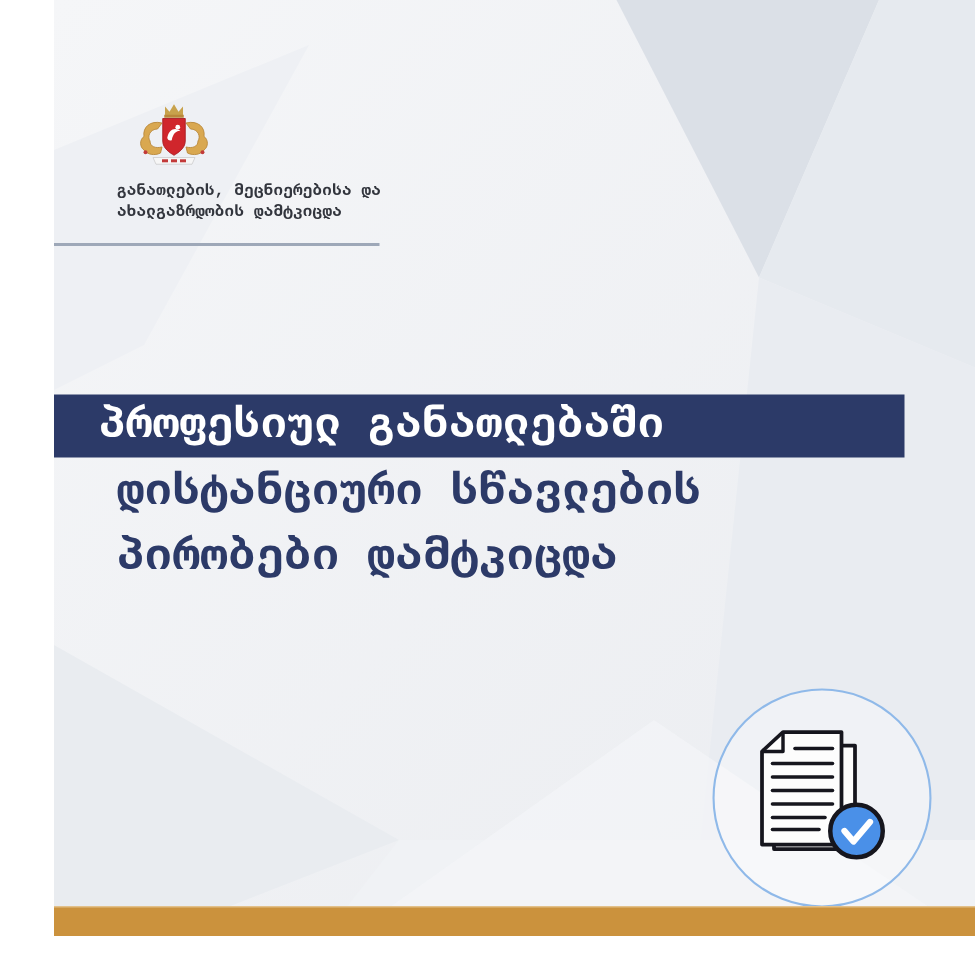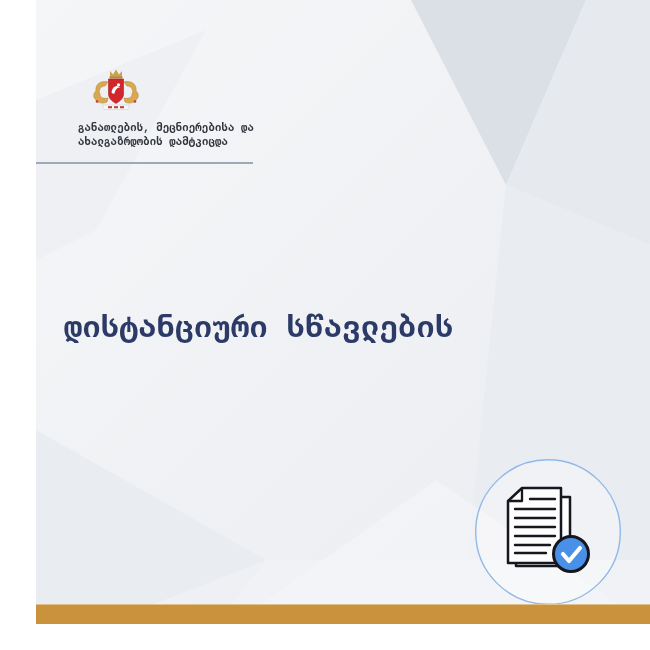--- a/index.html
+++ b/index.html
@@ -30,21 +30,21 @@
   .band{
     position:absolute;left:0;top:263px;width:567px;height:42px;
     background:var(--navy,#2c3a68);
   }
   .band-text{
     position:absolute;left:30px;top:0;height:42px;line-height:42px;
     font-size:29px;font-weight:bold;color:var(--band-text,#ffffff);
     letter-spacing:0.5px;white-space:nowrap;
   }
   .headline-body{
-    position:absolute;left:28px;top:308px;
+    position:absolute;left:42px;top:308px;
     font-size:30px;line-height:43px;font-weight:bold;
     color:var(--navy,#2c3a68);letter-spacing:0.5px;white-space:nowrap;
   }
 
   
   .doc-badge{position:absolute;left:438px;top:458px;width:148px;height:148px;}
 
   
   .gold-bar{
     position:absolute;left:0;bottom:0;width:650px;height:20px;
@@ -97,22 +97,26 @@
     <rect x="38" y="38.2" width="4" height="2" fill="#c23a3a"></rect>
   </svg>
 
   <div class="ministry">
     <div>განათლების, მეცნიერებისა და</div>
     <div>ახალგაზრდობის დამტკიცდა</div>
   </div>
 
   <div class="divider"></div>
 
+  <div class="band">
+    <div class="band-text">პროფესიულ განათლებაში</div>
+  </div>
   <div class="headline-body">
     <div>დისტანციური სწავლების</div>
+    <div>პირობები დამტკიცდა</div>
   </div>
 
   <svg class="doc-badge" viewBox="0 0 148 148" aria-hidden="true">
     <circle cx="74" cy="74" r="72.3" fill="rgba(255,255,255,0.35)" stroke="#8fb9e9" stroke-width="1.4"></circle>
 
     <rect x="42" y="39" width="54" height="69" fill="#fdfdfd" stroke="#16161e" stroke-width="2.5" stroke-linejoin="round"></rect>
 
     <path d="M34 43 L48 30 L87 30 L87 105 L34 105 Z" fill="#fdfdfd" stroke="#16161e" stroke-width="2.5" stroke-linejoin="round"></path>
     <path d="M34 43 L48 43 L48 30" fill="none" stroke="#16161e" stroke-width="2.3" stroke-linejoin="round"></path>
 

